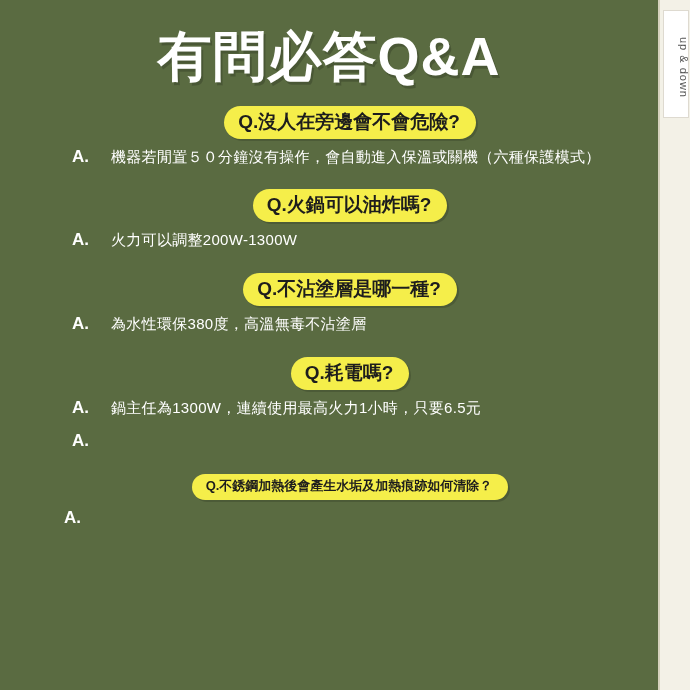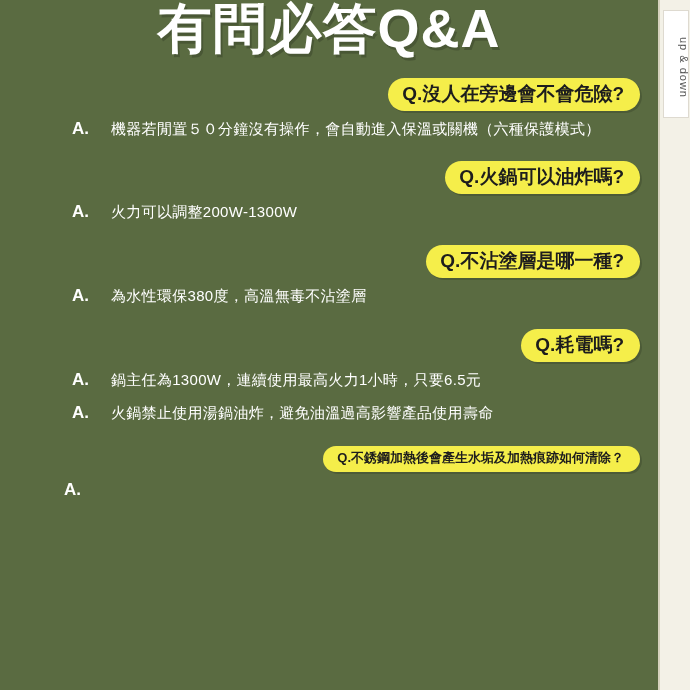--- a/index.html
+++ b/index.html
@@ -59,38 +59,39 @@
     top: 0;
     left: 0;
     width: 658px;
     height: 690px;
     box-sizing: border-box;
     padding: 0 18px;
   }
   
   #title {
     text-align: center;
+    padding-top: 28px;
     font-size: 54px;
     font-weight: bold;
     color: #ffffff;
     letter-spacing: 1px;
     line-height: 1.05;
     text-shadow: 2px 3px 0 rgba(0,0,0,0.18);
     font-family: "Liberation Sans", "DejaVu Sans", sans-serif;
   }
   
   #qa-list {
     margin-top: 16px;
   }
   .qa-item {
     margin-bottom: 6px;
   }
   .q-row {
     display: flex;
-    justify-content: flex-end;
+    justify-content: center;
     padding-left: 42px;
     margin-top: 21px;
   }
   .q-bubble {
     display: inline-block;
     background: #f5ee4a;
     border-radius: 18px;
     padding: 5px 16px 6px 14px;
     color: #1d1d1d;
     font-weight: bold;
@@ -180,21 +181,20 @@
         </div>
         <div class="a-row">
           <span class="a-mark">A.</span>
           <span class="a-text">鍋主任為1300W，連續使用最高火力1小時，只要6.5元</span>
         </div>
       </div>
 
       <div class="qa-item">
         <div class="a-row">
           <span class="a-mark">A.</span>
-          <span class="a-text">火鍋禁止使用湯鍋油炸，避免油溫過高影響產品使用壽命</span>
         </div>
       </div>
 
       <div class="qa-item">
         <div class="q-row">
           <span class="q-bubble wide">Q.不銹鋼加熱後會產生水垢及加熱痕跡如何清除？</span>
         </div>
         <div class="a-row centered">
           <span class="a-mark">A.</span>
         </div>

